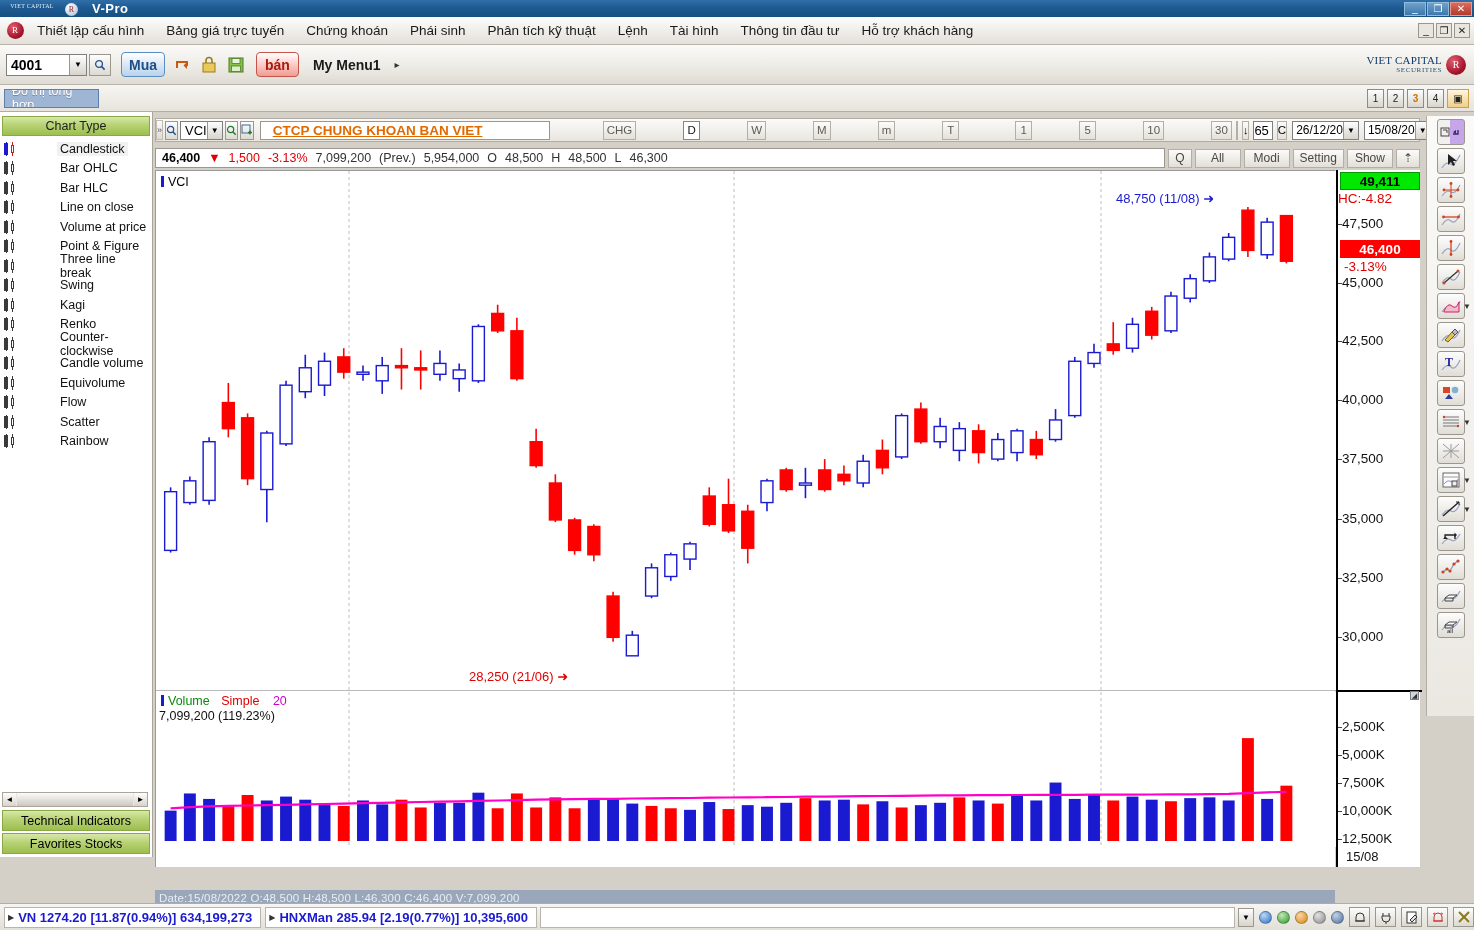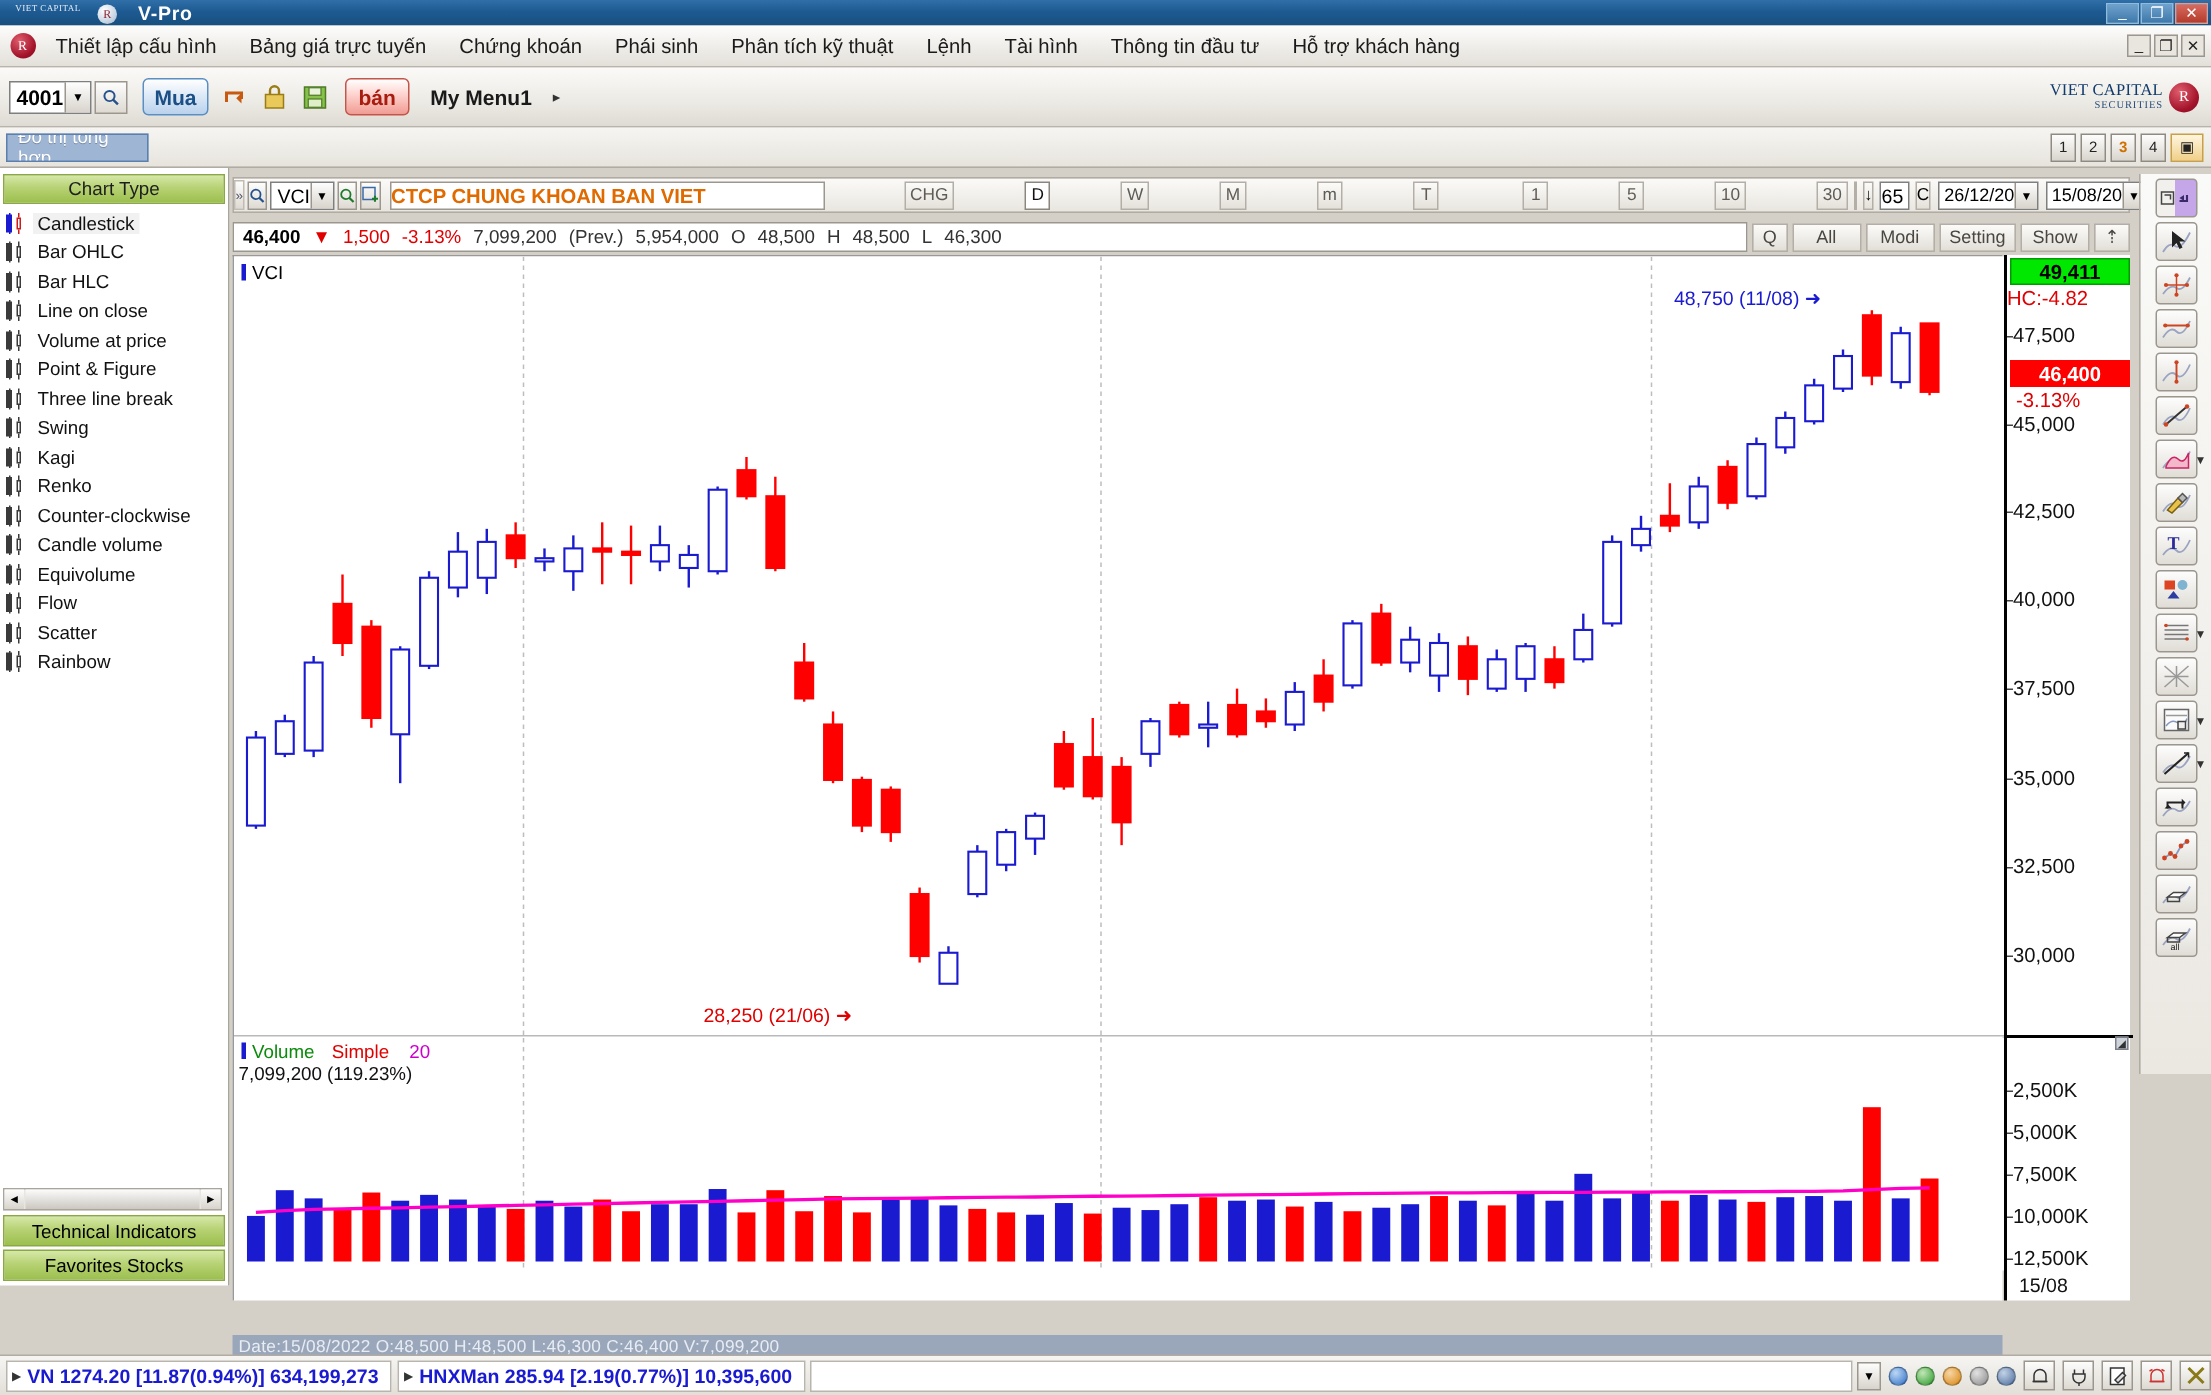--- a/index.html
+++ b/index.html
@@ -74,21 +74,21 @@
   .toolbar2 {
     position: absolute; left: 0; top: 45px; width: 1474px; height: 40px;
     background: linear-gradient(to bottom,#fbfaf8 0%,#eceae4 60%,#dedbd4 100%);
     border-bottom: 1px solid #b8b4ac;
     display: flex; align-items: center; padding-left: 6px;
   }
   .acct-box {
     display: flex; align-items: center; border: 1px solid #7f7f7f; height: 22px;
     background: #fff;
   }
-  .acct-val { width: 36px; font-size: 14px; font-weight: bold; padding-left: 4px; color:#000; }
+  .acct-val { width: 62px; font-size: 14px; font-weight: bold; padding-left: 4px; color:#000; }
   .acct-arrow {
     width: 17px; height: 20px; background: linear-gradient(to bottom,#fefefe,#d8d4cc);
     border-left: 1px solid #9b968e; display:flex; align-items:center; justify-content:center;
     font-size: 8px; cursor: pointer;
   }
   .icon-btn {
     width: 22px; height: 22px; border: 1px solid #9b968e;
     background: linear-gradient(to bottom,#fdfdfd,#dedad2);
     display: flex; align-items: center; justify-content: center;
     margin-left: 2px; cursor: pointer; font-size: 11px;
@@ -158,21 +158,21 @@
   }
   .side-hdr {
     height: 20px; margin: 4px 2px 2px 2px;
     background: linear-gradient(to bottom,#d6e8a8 0%,#b7d274 45%,#9cbf4e 100%);
     border: 1px solid #8aa944; display: flex; align-items: center; justify-content: center;
     font-size: 12.5px; color: #1e1e1e; cursor: pointer;
   }
   .ct-list { padding-top: 1px; }
   .ct-item {
     height: 19.5px; display: flex; align-items: center; padding-left: 2px;
-    font-size: 12.5px; color: #111; cursor: pointer;
+    font-size: 12.5px; color: #111; cursor: pointer; gap: 35px;
   }
   .ct-item.sel .ct-label { background: #f1f1f1; }
   .ct-ico { width: 16px; height: 14px; position: relative; flex: none; margin-right: 4px;}
   .ct-ico i {
     position:absolute; display:block;
   }
   .ct-ico .b1 { left:2px; top:1px; width:4px; height:12px; background:#3a3a3a; }
   .ct-ico .b1w { left:3.5px; top:0px; width:1px; height:14px; background:#3a3a3a; }
   .ct-ico .b2 { left:9px; top:3px; width:3px; height:8px; border:1px solid #3a3a3a; background:#fff; }
   .ct-ico .b2w { left:10px; top:0px; width:1px; height:14px; background:#3a3a3a; }
@@ -213,22 +213,22 @@
     display:flex; align-items:center; justify-content:center; font-size:10px; cursor:pointer;
   }
   .sym-select {
     margin-left: 2px; width: 108px; height: 19px; border: 1px solid #7f7f7f; background:#fff;
     display: flex; align-items: center; font-size: 13px; padding-left:4px; cursor:pointer;
   }
   .sym-select .arrow { margin-left:auto; width:15px; text-align:center; font-size:8px;
     background:linear-gradient(to bottom,#fdfdfd,#d8d4cc); border-left:1px solid #9b968e; height:17px; line-height:17px;}
   .sym-name {
     margin-left: 6px; height: 19px; flex: 0 0 290px; border: 1px solid #9b968e; background:#fff;
-    color: #e06a00; font-weight: bold; font-size: 13.5px; display:flex; align-items:center; padding-left:0;
-    overflow:hidden; white-space:nowrap;
+    color: #e06a00; font-weight: bold; font-size: 13.5px; display:flex; align-items:center; padding-left:12px;
+    overflow:hidden; white-space:nowrap;text-decoration:underline;
   }
   .tf-group { display:flex; margin-left:5px; }
   .tf-btn {
     min-width: 17px; height: 19px; padding: 0 3px; border: 1px solid #b3aea6;
     background: linear-gradient(to bottom,#fcfbf9,#e4e1da);
     font-size: 11.5px; color: #5f5b55; display:flex; align-items:center; justify-content:center;
     cursor: pointer; margin-right: -1px; margin-left: 48px;
   }
   .tf-btn.sel { background: #ffffff; color: #111; border-color:#8a857d; box-shadow: inset 0 0 0 1px #fff; }
   .tf-btn.chg { min-width:30px; }

